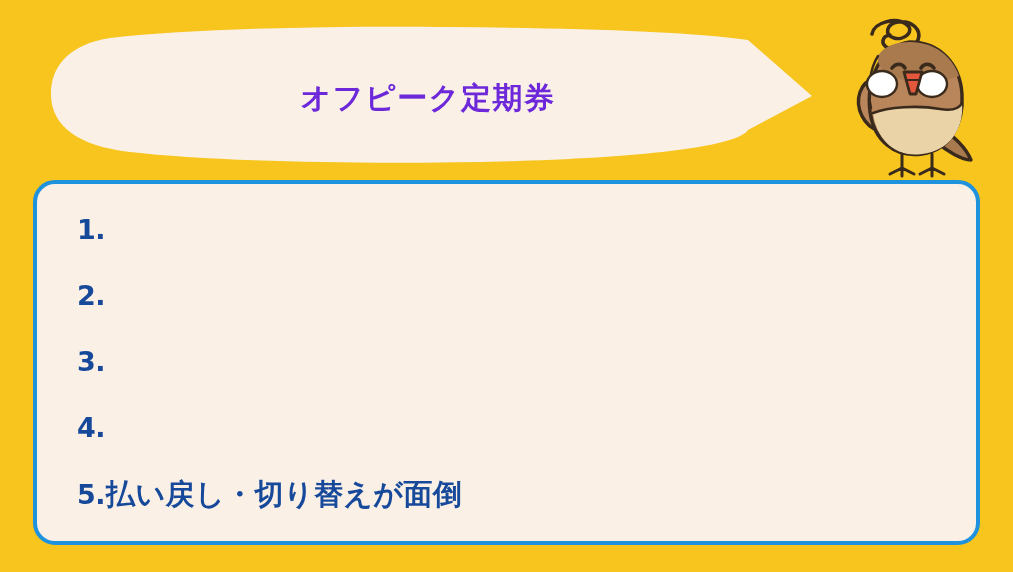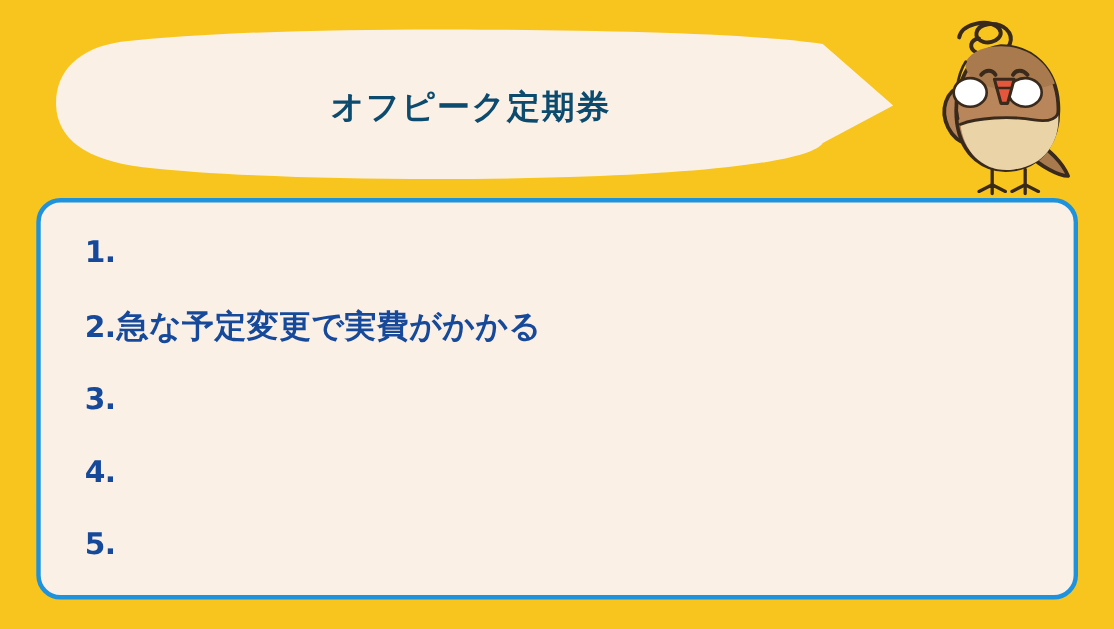--- a/index.html
+++ b/index.html
@@ -44,21 +44,21 @@
     top: 16px;
     width: 700px;
     height: 112px;
     display: flex;
     flex-direction: column;
     align-items: center;
     justify-content: center;
     gap: 7px;
   }
   .bubble-line {
-    color: #0c4a6e;
+    color: #6d28d9;
     font-size: 30px;
     font-weight: bold;
     letter-spacing: 1.5px;
     line-height: 1.18;
     white-space: nowrap;
     text-align: center;
   }
 
   
   #card {
@@ -198,31 +198,31 @@
 
   <div id="card">
     <div id="list">
 
       <div class="list-item">
         <span class="item-num">1.</span>
       </div>
 
       <div class="list-item">
         <span class="item-num">2.</span>
-        <span class="item-text">急な予定変更で実費がかかる</span>
       </div>
 
       <div class="list-item">
         <span class="item-num">3.</span>
       </div>
 
       <div class="list-item">
         <span class="item-num">4.</span>
       </div>
 
       <div class="list-item">
         <span class="item-num">5.</span>
+        <span class="item-text">払い戻し・切り替えが面倒</span>
       </div>
 
     </div>
   </div>
 
 </div>
 
 </body></html>

